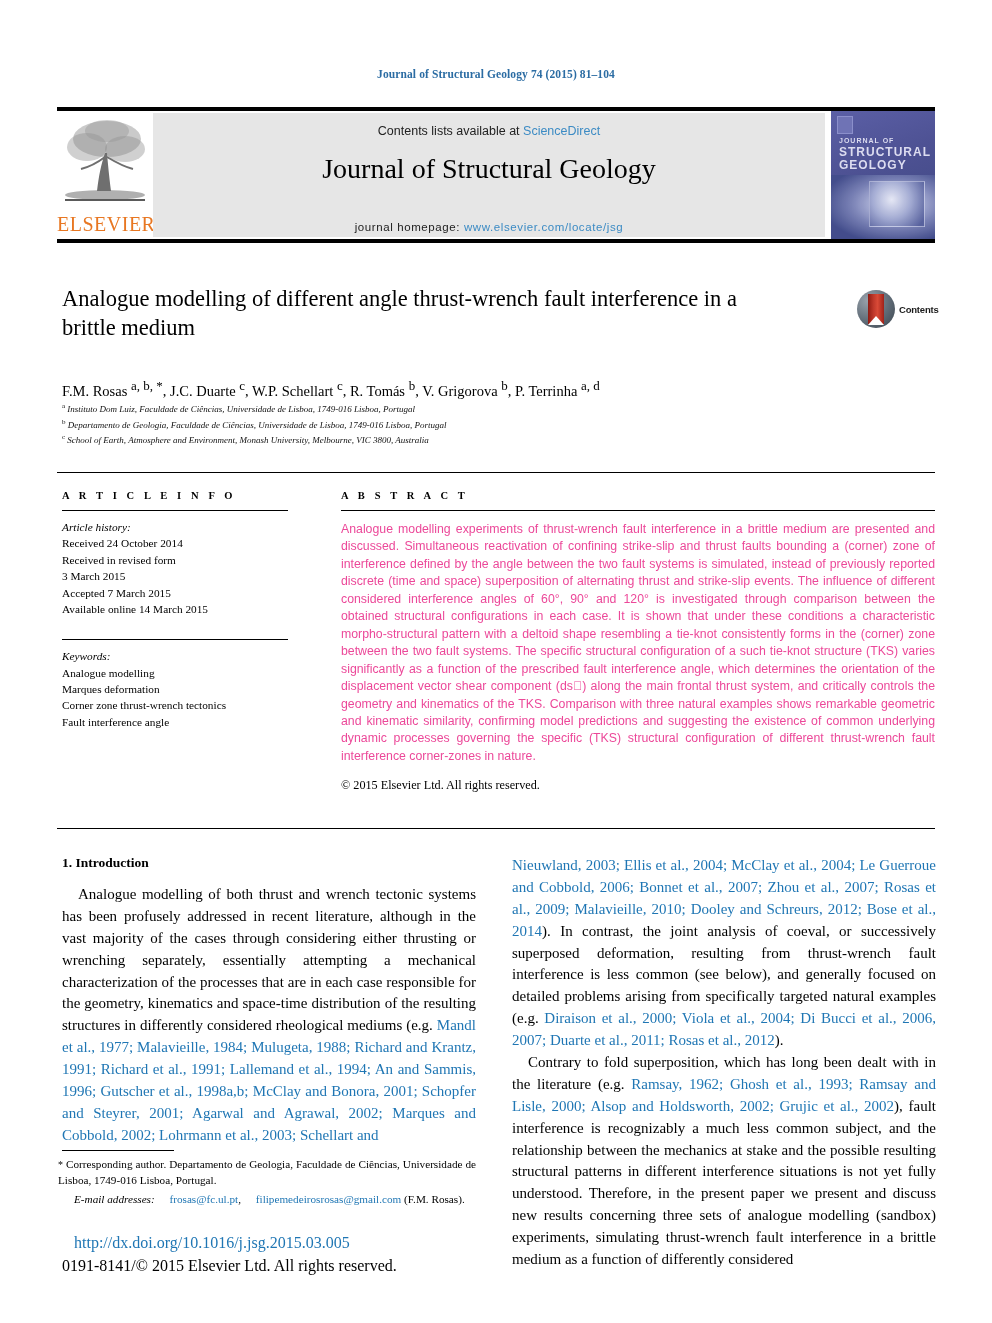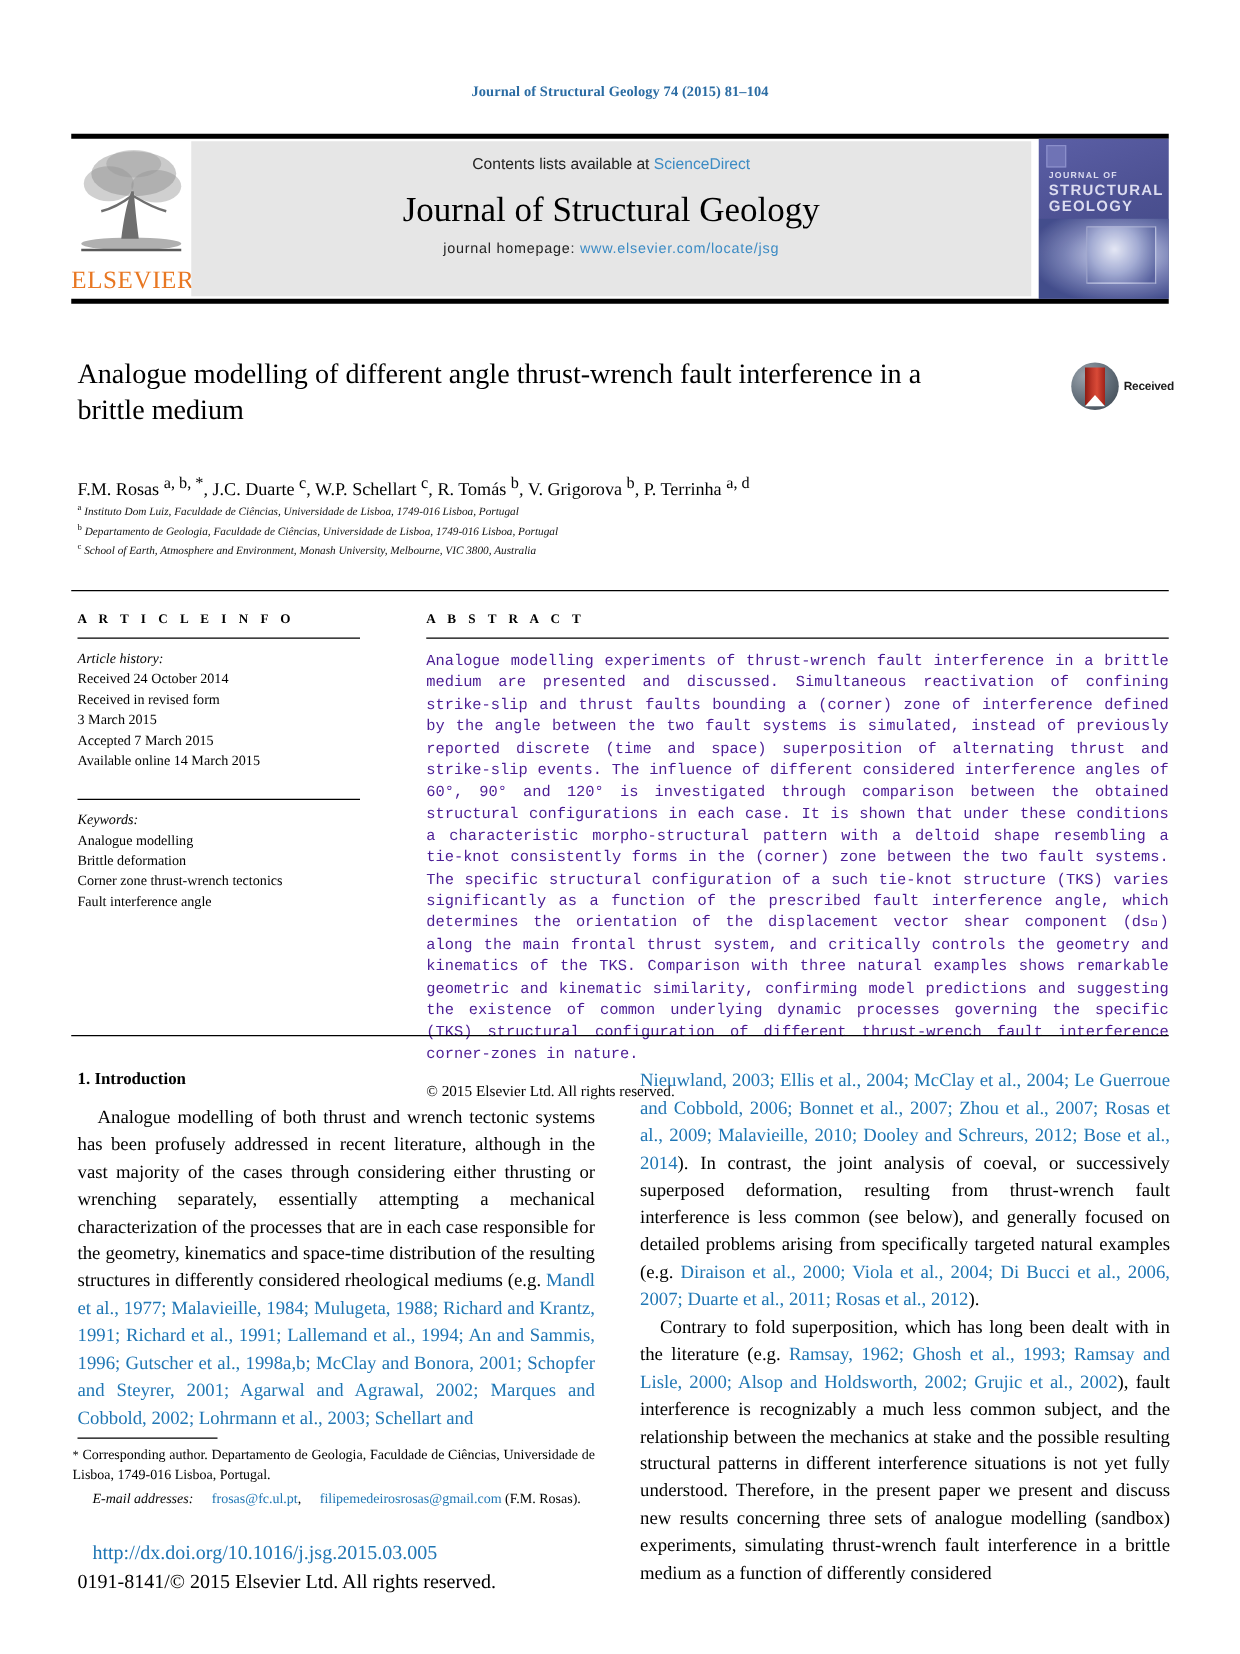--- a/index.html
+++ b/index.html
@@ -96,21 +96,21 @@
     position: absolute;
     left: 0; top: 40px;
     width: 672px;
     text-align: center;
     font-family: "Liberation Serif", serif;
     font-size: 28px;
     color: #000;
   }
   .homepage-line {
     position: absolute;
-    left: 0; top: 80px;
+    left: 0; top: 108px;
     width: 672px;
     text-align: center;
     font-family: "Liberation Sans", sans-serif;
     font-size: 11.5px;
     letter-spacing: 0.6px;
     color: #222;
   }
   .homepage-line .url {
     color: #3c8bc4;
   }
@@ -265,26 +265,26 @@
     color: #000;
   }
   .info-body .lbl {
     font-style: italic;
   }
   .kw-rule {
     border-top: 1px solid #000;
     margin-top: 22px;
   }
   .abs-body {
-    font-family: Liberation Mono, monospace;
+    font-family: Liberation Sans, sans-serif;
     font-size: 12.3px;
     line-height: 1.42;
     text-align: justify;
     margin-top: 10px;
-    color: #4c1d95;
+    color: #ec4899;
   }
   .copyright {
     font-family: "Liberation Serif", serif;
     font-size: 12.2px;
     text-align: left;
     margin-top: 13px;
   }
 
   
   .body-rule {
@@ -397,21 +397,21 @@
 
     </div>
   </div>
 
   <div class="article-title">Analogue modelling of different angle thrust-wrench fault interference in a brittle medium</div>
 
   <div class="crossmark">
     <div class="crossmark-badge">
       <div class="crossmark-book"></div>
     </div>
-    <div class="crossmark-label">Received</div>
+    <div class="crossmark-label">Contents</div>
   </div>
 
   <div class="authors">F.M. Rosas <sup>a, b, *</sup>, J.C. Duarte <sup>c</sup>, W.P. Schellart <sup>c</sup>, R. Tomás <sup>b</sup>, V. Grigorova <sup>b</sup>, P. Terrinha <sup>a, d</sup></div>
 
   <div class="affiliations">
     <div><sup>a</sup> <span>Instituto Dom Luiz, Faculdade de Ciências, Universidade de Lisboa, 1749-016 Lisboa, Portugal</span></div>
     <div><sup>b</sup> <span>Departamento de Geologia, Faculdade de Ciências, Universidade de Lisboa, 1749-016 Lisboa, Portugal</span></div>
     <div><sup>c</sup> <span>School of Earth, Atmosphere and Environment, Monash University, Melbourne, VIC 3800, Australia</span></div>
   </div>
 
@@ -425,21 +425,21 @@
       <div>Received 24 October 2014</div>
       <div>Received in revised form</div>
       <div>3 March 2015</div>
       <div>Accepted 7 March 2015</div>
       <div>Available online 14 March 2015</div>
     </div>
     <div class="kw-rule"></div>
     <div class="info-body">
       <div class="lbl">Keywords:</div>
       <div>Analogue modelling</div>
-      <div>Brittle deformation</div>
+      <div>Marques deformation</div>
       <div>Corner zone thrust-wrench tectonics</div>
       <div>Fault interference angle</div>
     </div>
   </div>
 
   <div class="abs-col">
     <div class="section-head">A B S T R A C T</div>
     <div class="col-rule"></div>
     <div class="abs-body">Analogue modelling experiments of thrust-wrench fault interference in a brittle medium are presented and discussed. Simultaneous reactivation of confining strike-slip and thrust faults bounding a (corner) zone of interference defined by the angle between the two fault systems is simulated, instead of previously reported discrete (time and space) superposition of alternating thrust and strike-slip events. The influence of different considered interference angles of 60°, 90° and 120° is investigated through comparison between the obtained structural configurations in each case. It is shown that under these conditions a characteristic morpho-structural pattern with a deltoid shape resembling a tie-knot consistently forms in the (corner) zone between the two fault systems. The specific structural configuration of a such tie-knot structure (TKS) varies significantly as a function of the prescribed fault interference angle, which determines the orientation of the displacement vector shear component (ds⃗) along the main frontal thrust system, and critically controls the geometry and kinematics of the TKS. Comparison with three natural examples shows remarkable geometric and kinematic similarity, confirming model predictions and suggesting the existence of common underlying dynamic processes governing the specific (TKS) structural configuration of different thrust-wrench fault interference corner-zones in nature.</div>
     <div class="copyright">© 2015 Elsevier Ltd. All rights reserved.</div>

